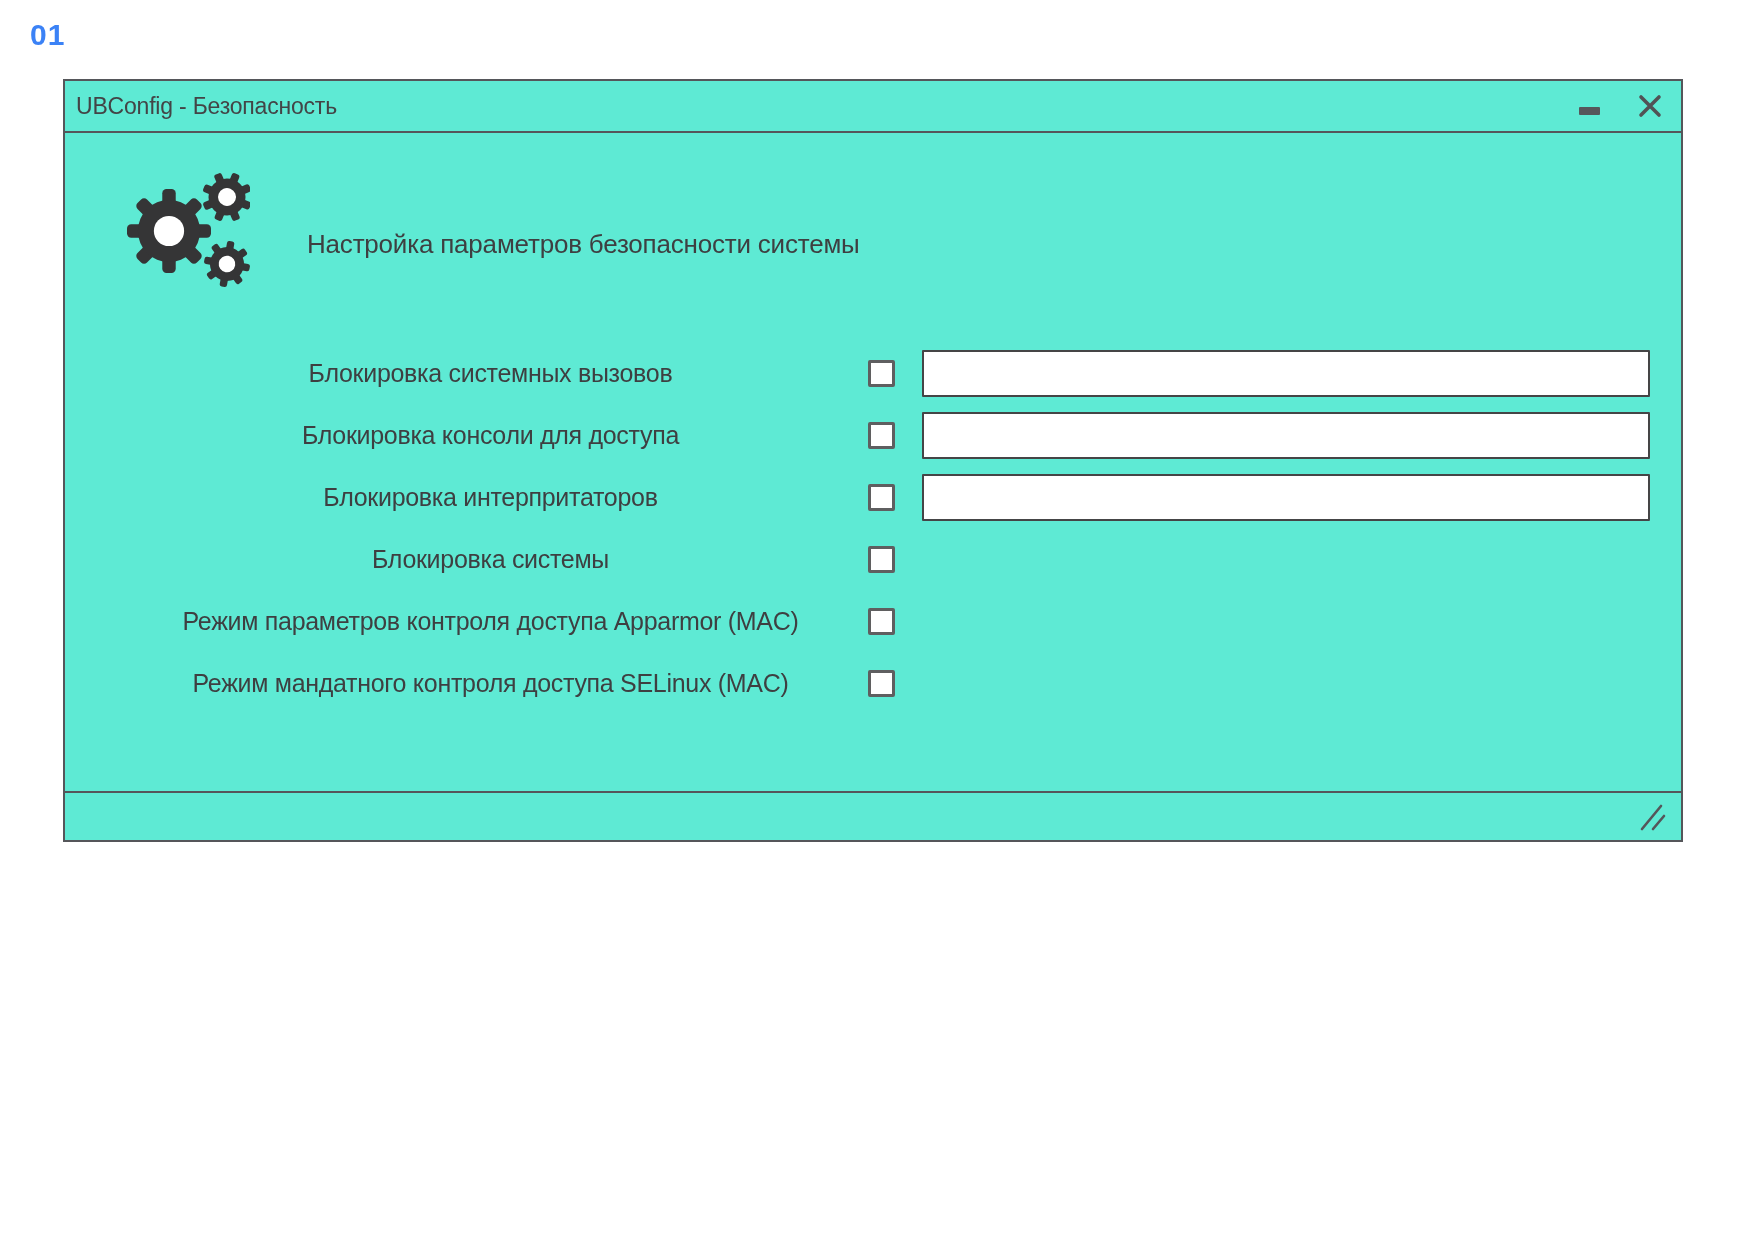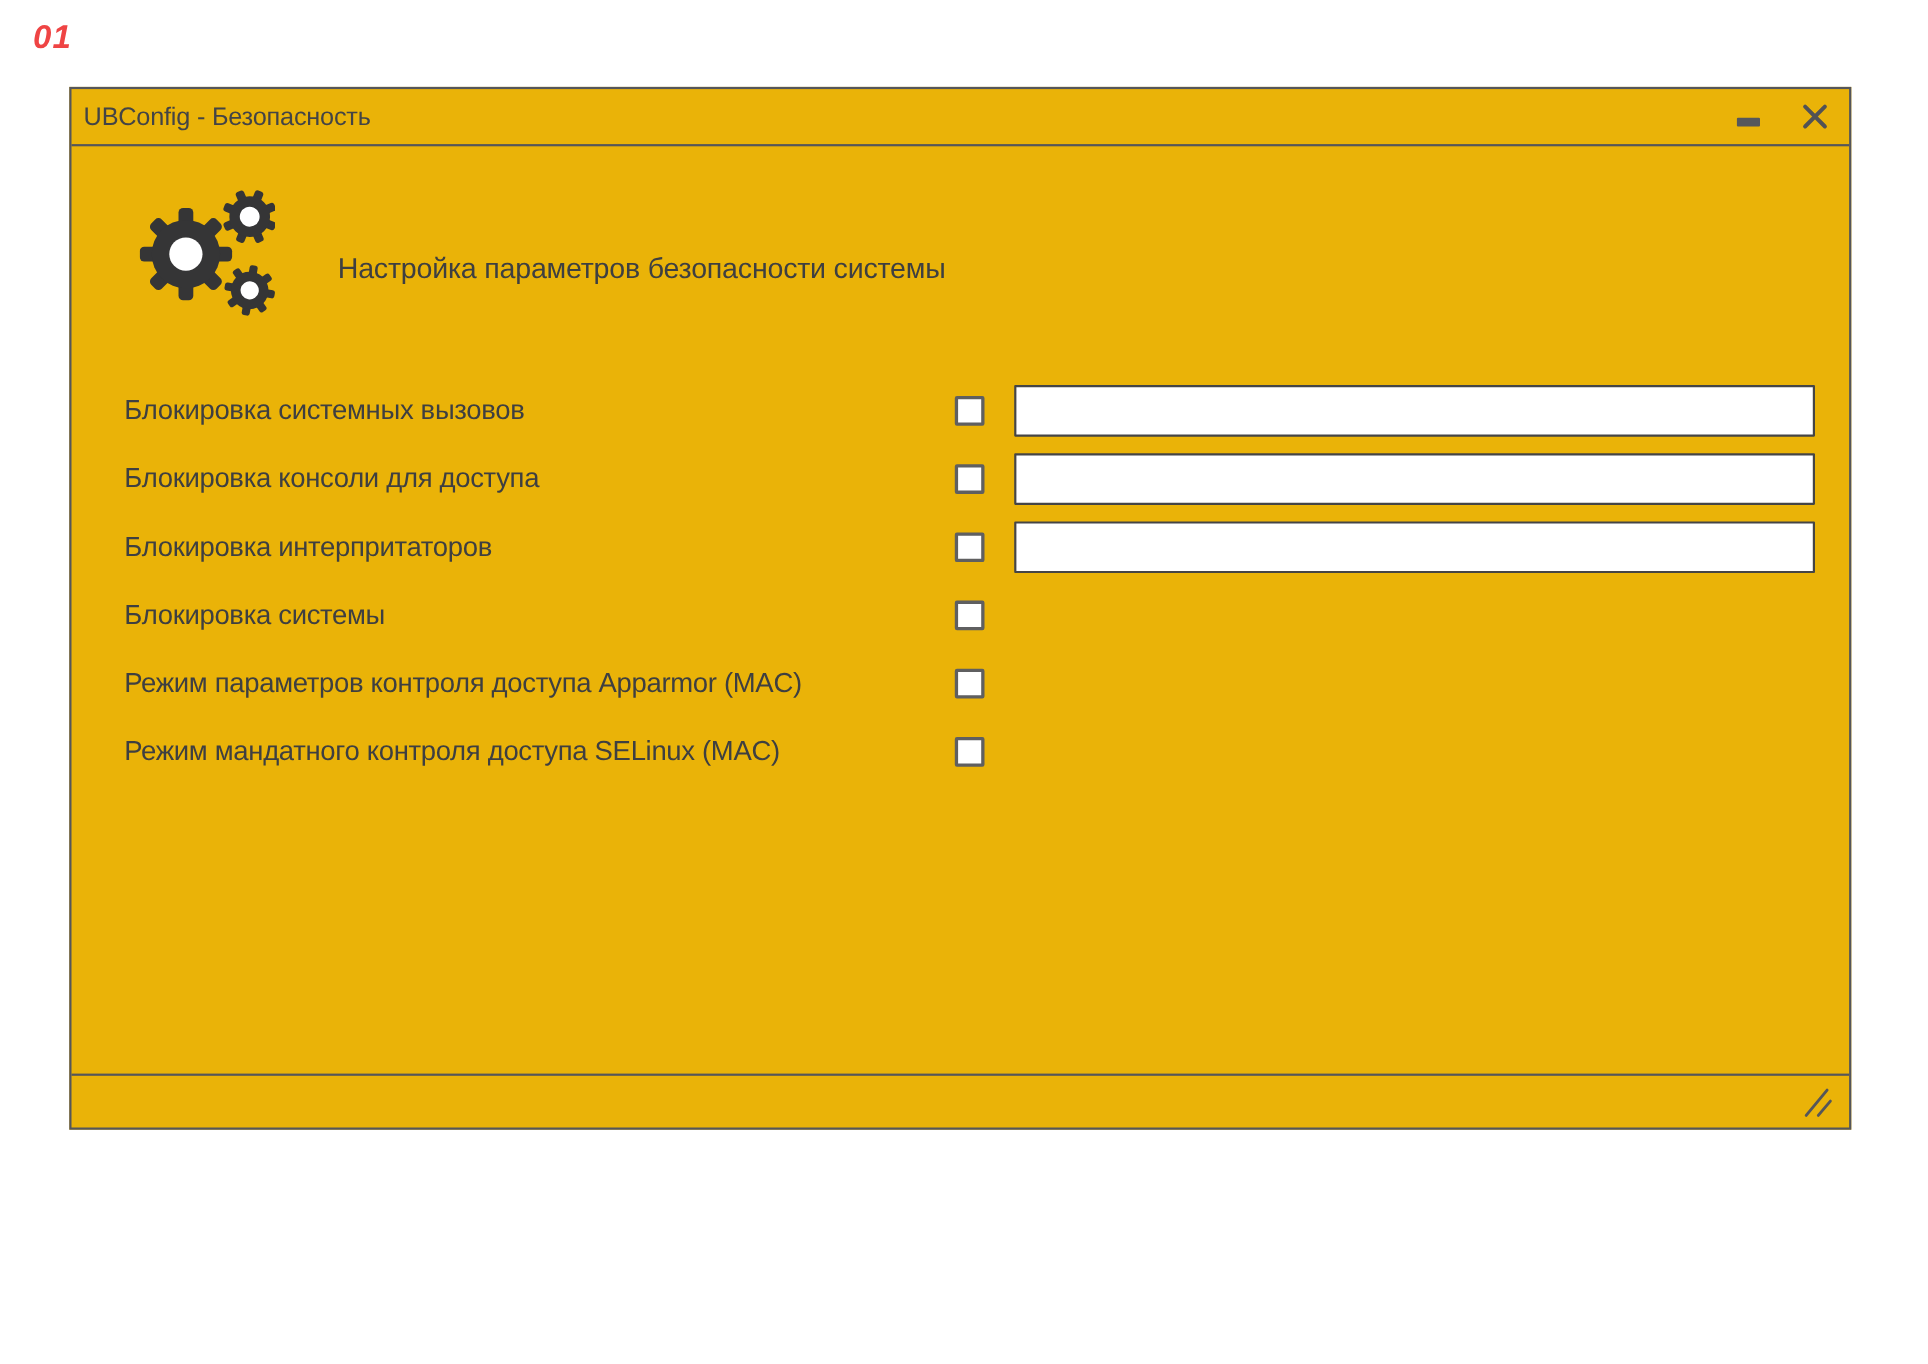--- a/index.html
+++ b/index.html
@@ -5,29 +5,28 @@
   * { margin: 0; padding: 0; box-sizing: border-box; }
   html, body {
     width: 1753px; height: 1240px;
     background: #ffffff;
     font-family: "Liberation Sans", sans-serif;
     overflow: hidden;
     position: relative;
   }
   .figure-label {
     position: absolute; left: 30px; top: 18px;
-    font-size: 30px; font-weight: bold; color: #ef4444;
+    font-size: 30px; font-weight: bold; color: #3b82f6;
     letter-spacing: 1px;
-    font-style: italic;
   }
   .window {
     position: absolute; left: 63px; top: 79px;
-    width: 1620px; height: 948px;
+    width: 1620px; height: 763px;
     border: 2px solid #55565a;
-    background: #eab308;
+    background: #5eead4;
     display: flex; flex-direction: column;
   }
   .titlebar {
     height: 52px; flex: 0 0 52px;
     border-bottom: 2px solid #55565a;
     display: flex; align-items: center;
     padding: 0 18px 0 11px;
   }
   .titlebar-text {
     font-size: 23px; color: #434446; letter-spacing: -0.2px;
@@ -51,21 +50,21 @@
   }
   .form {
     position: absolute; left: 48px; top: 209px; width: 1537px;
   }
   .form-row {
     height: 62px; display: flex; align-items: center;
   }
   .row-label {
     width: 755px; flex: 0 0 755px;
     font-size: 25px; color: #3e3f41; letter-spacing: -0.3px;
-    white-space: nowrap; overflow: hidden;
+    white-space: nowrap; overflow: hidden; text-align: center;
   }
   .row-checkbox {
     appearance: none; -webkit-appearance: none;
     width: 27px; height: 27px; flex: 0 0 27px;
     border: 3px solid #5f5f60; border-radius: 2px;
     background: #ffffff; margin: 0 27px 0 0;
   }
   .row-input {
     flex: 1 1 auto; height: 47px;
     border: 2px solid #454546; border-radius: 1px;

